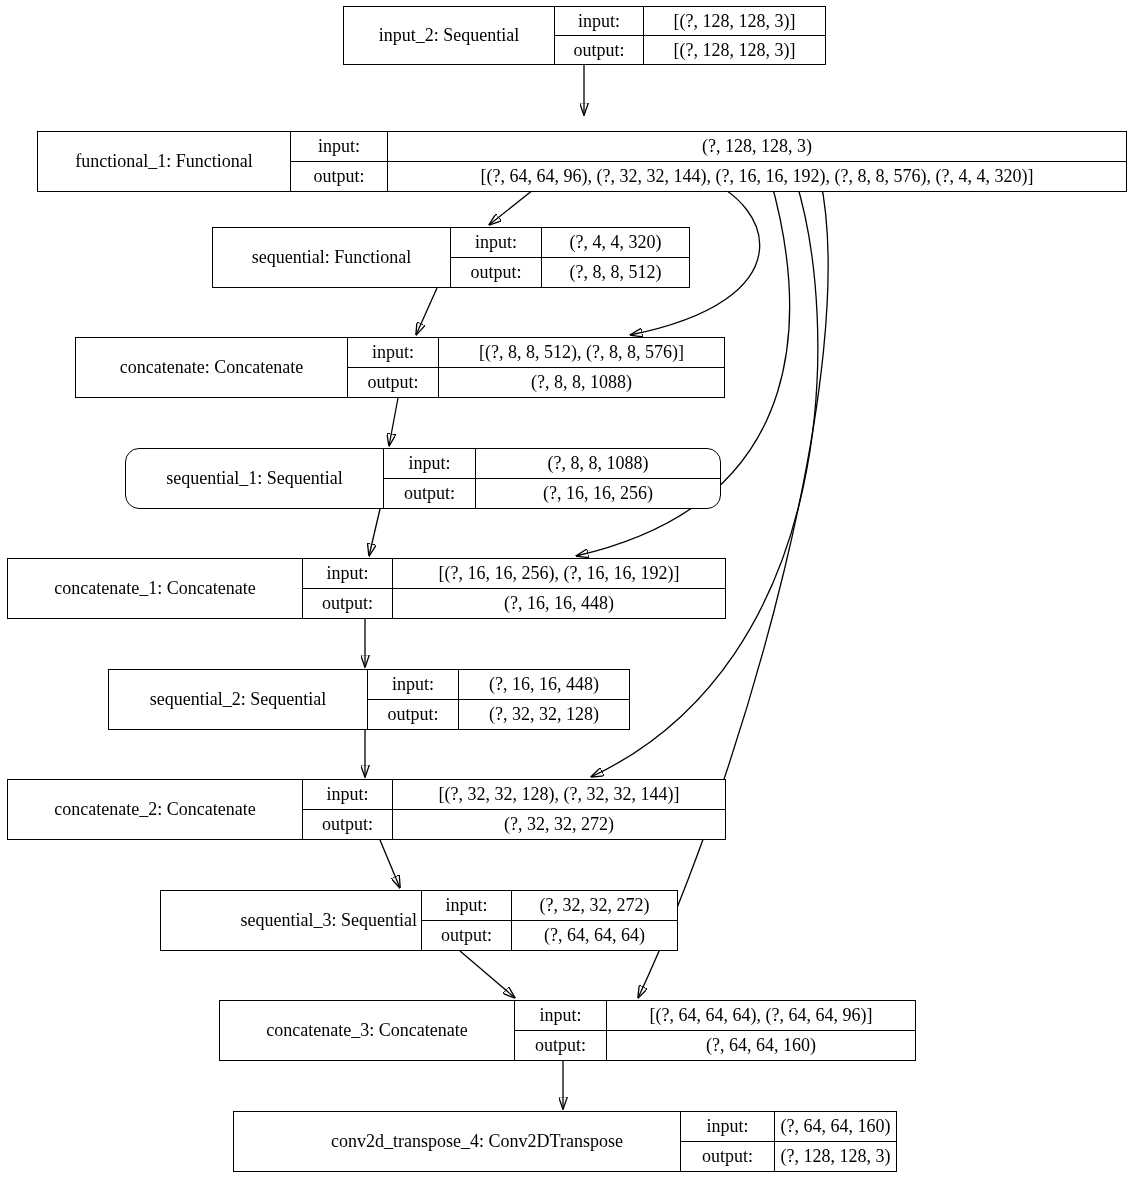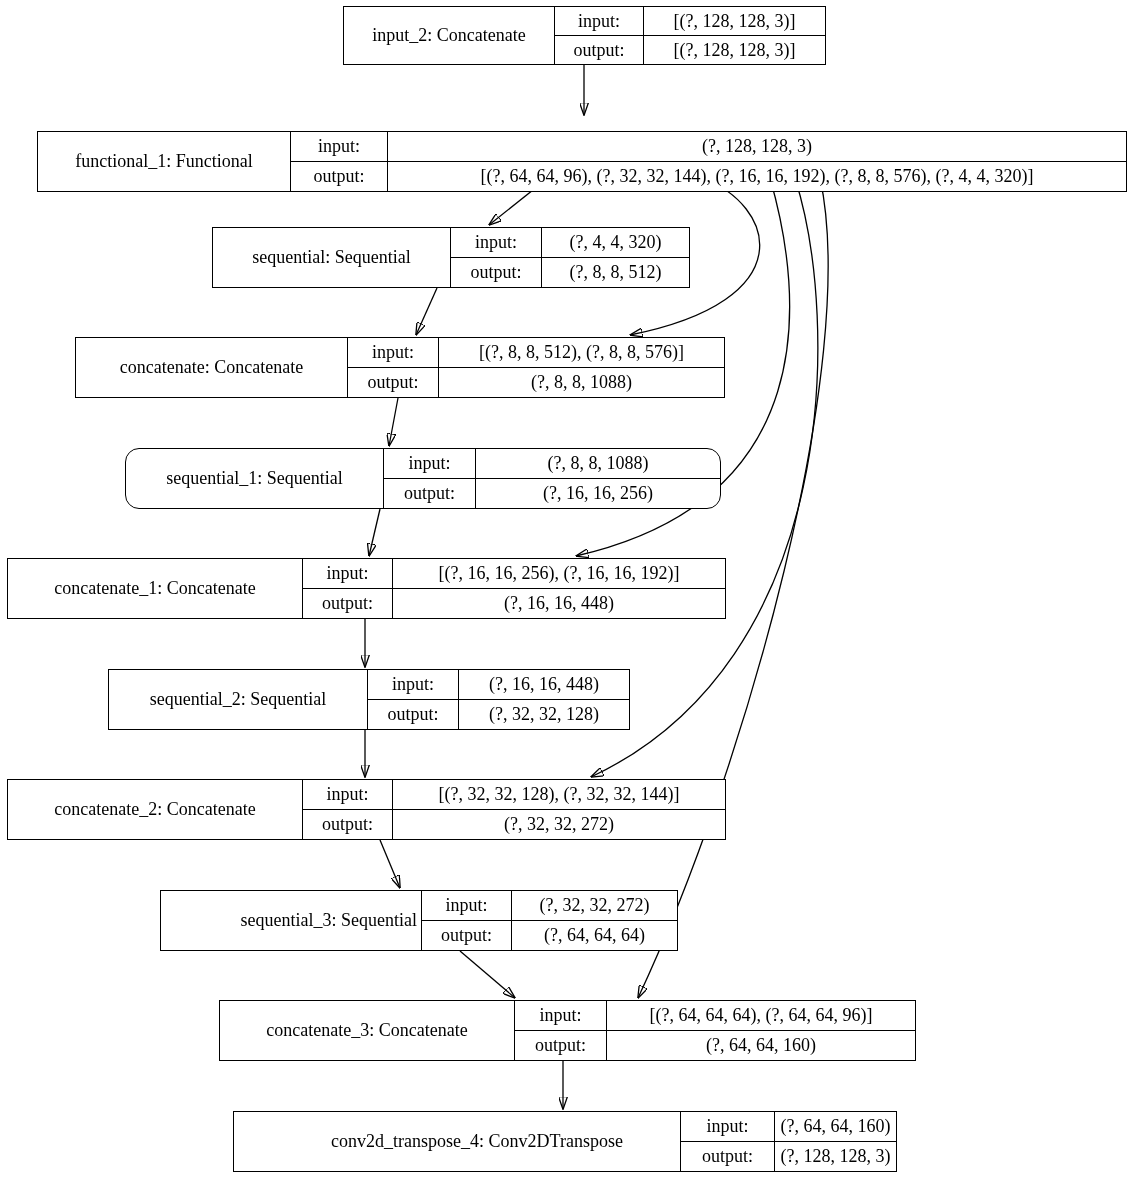--- a/index.html
+++ b/index.html
@@ -45,21 +45,21 @@
   <path d="M380,509 L369,556" marker-end="url(#arrow)"></path>
   <path d="M365,619 L365,667" marker-end="url(#arrow)"></path>
   <path d="M365,730 L365,777" marker-end="url(#arrow)"></path>
   <path d="M380,840 L400,888" marker-end="url(#arrow)"></path>
   <path d="M460,951 L515,998" marker-end="url(#arrow)"></path>
   <path d="M563,1061 L563,1109" marker-end="url(#arrow)"></path>
 </svg>
 
 <div class="node" style="left:343px;top:6px;width:483px;height:59px;">
   <div class="cell name" style="width:211px;">
-      <span>input_2: Concatenate</span>
+      <span>input_2: Sequential</span>
     </div>
   <div class="io">
     <div class="iorow first">
       <div class="cell lbl" style="width:89px;">input:</div>
       <div class="cell val">[(?, 128, 128, 3)]</div>
     </div>
     <div class="iorow">
       <div class="cell lbl" style="width:89px;">output:</div>
       <div class="cell val">[(?, 128, 128, 3)]</div>
     </div>
@@ -77,21 +77,21 @@
     </div>
     <div class="iorow">
       <div class="cell lbl" style="width:97px;">output:</div>
       <div class="cell val">[(?, 64, 64, 96), (?, 32, 32, 144), (?, 16, 16, 192), (?, 8, 8, 576), (?, 4, 4, 320)]</div>
     </div>
   </div>
 </div>
 
 <div class="node" style="left:212px;top:227px;width:478px;height:61px;">
   <div class="cell name" style="width:238px;">
-      <span>sequential: Sequential</span>
+      <span>sequential: Functional</span>
     </div>
   <div class="io">
     <div class="iorow first">
       <div class="cell lbl" style="width:91px;">input:</div>
       <div class="cell val">(?, 4, 4, 320)</div>
     </div>
     <div class="iorow">
       <div class="cell lbl" style="width:91px;">output:</div>
       <div class="cell val">(?, 8, 8, 512)</div>
     </div>

